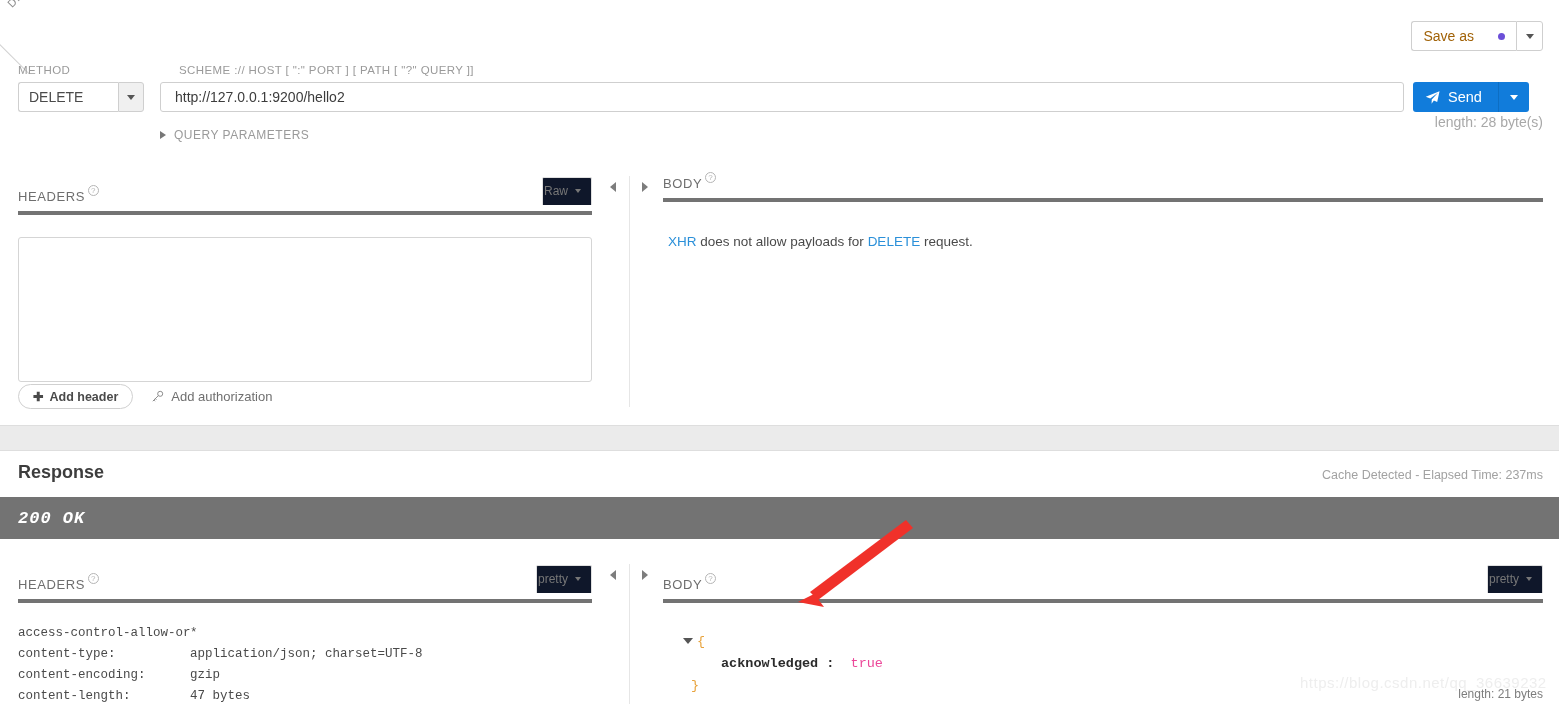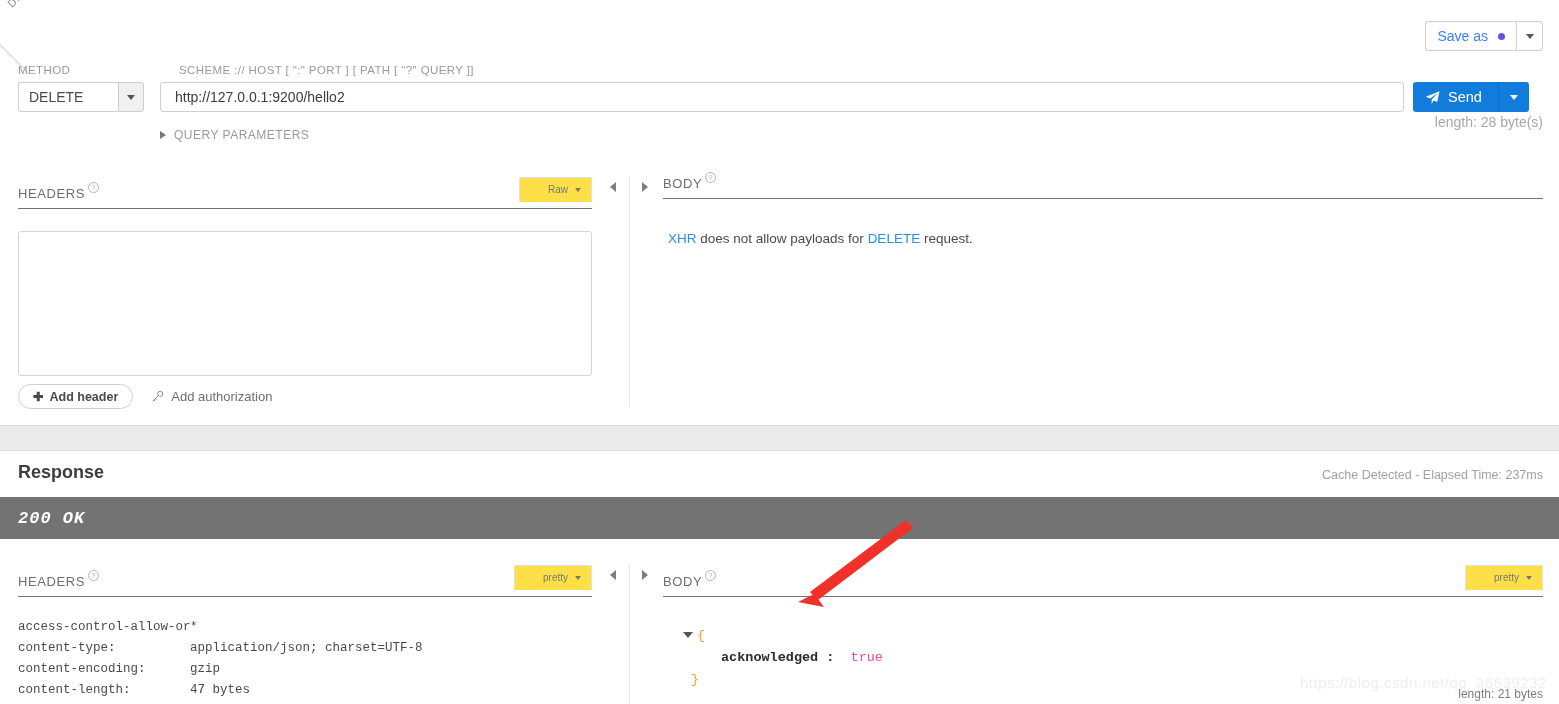--- a/index.html
+++ b/index.html
@@ -27,24 +27,24 @@
     position:absolute; left:2px; top:4px;
     transform:rotate(-45deg); transform-origin:0 0;
     font-size:11px; letter-spacing:1px; color:#8b8b8b;
     white-space:nowrap;
     padding-left:4px;
   }
 
   
   #topbar { position:absolute; right:16px; top:21px; display:flex; align-items:stretch; }
   .saveas-btn {
-    display:flex; align-items:center; gap:10px;
+    display:flex; align-items:center; gap:24px;
     border:1px solid #cfcfcf; border-right:none;
     border-radius:3px 0 0 3px; background:#fff;
-    height:30px; padding:0 11px; font-size:14px; color:#3b82f6;
+    height:30px; padding:0 11px; font-size:14px; color:#a16207;
     cursor:pointer;
   }
   .saveas-dot { width:7px; height:7px; border-radius:50%; background:#6b4fd8; display:inline-block; }
   .saveas-caret {
     border:1px solid #cfcfcf; border-radius:0 3px 3px 0; background:#fff;
     height:30px; width:27px; display:flex; align-items:center; justify-content:center;
     cursor:pointer;
   }
   .caret-down { width:0;height:0;border-left:4px solid transparent;border-right:4px solid transparent;border-top:5px solid #555; }
   .caret-down.white { border-top-color:#fff; }
@@ -92,31 +92,31 @@
   #query-params {
     position:absolute; left:160px; top:128px;
     display:flex; align-items:center; gap:8px; cursor:pointer;
   }
   #query-params .qp-label { font-size:12px; color:#9a9a9a; letter-spacing:.5px; }
   .tri-right { width:0;height:0;border-top:4px solid transparent;border-bottom:4px solid transparent;border-left:6px solid #777; }
 
   
   .panel-head {
     display:flex; align-items:flex-end; justify-content:space-between;
-    border-bottom:1px solid #737373; padding-bottom:7px;
+    border-bottom:4px solid #737373; padding-bottom:7px;
   }
   .panel-title { font-size:13px; color:#6e6e6e; letter-spacing:.6px; display:flex; align-items:flex-start; gap:3px; }
   .help-icon {
     display:inline-block; width:11px; height:11px; border-radius:50%;
     border:1px solid #b5b5b5; color:#b5b5b5; font-size:8px; line-height:9px;
     text-align:center; position:relative; top:-4px;
   }
   .mode-btn {
-    border:1px solid #e0e0e0; border-bottom:none; background:#fde047;
-    font-size:10px; color:#777; padding:6px 10px 7px 28px;
+    border:1px solid #e0e0e0; border-bottom:none; background:#0f172a;
+    font-size:12px; color:#777; padding:6px 10px 7px 1px;
     display:flex; align-items:center; gap:7px; cursor:pointer;
     border-radius:2px 2px 0 0; position:relative; top:1px;
   }
   .mode-btn .caret-down { border-top-color:#777; border-left-width:3.5px; border-right-width:3.5px; border-top-width:4.5px;}
 
   
   #req-headers { position:absolute; left:18px; top:176px; width:574px; }
   #headers-textarea {
     margin-top:22px; width:574px; height:145px;
     border:1px solid #d5d5d5; border-radius:3px; background:#fff;

